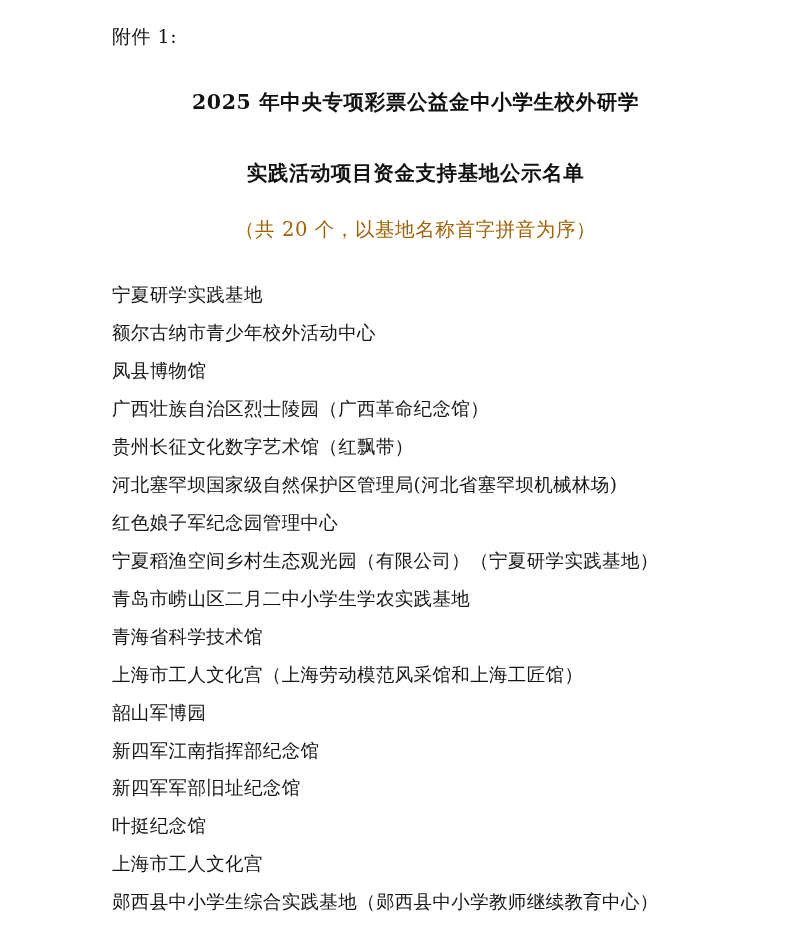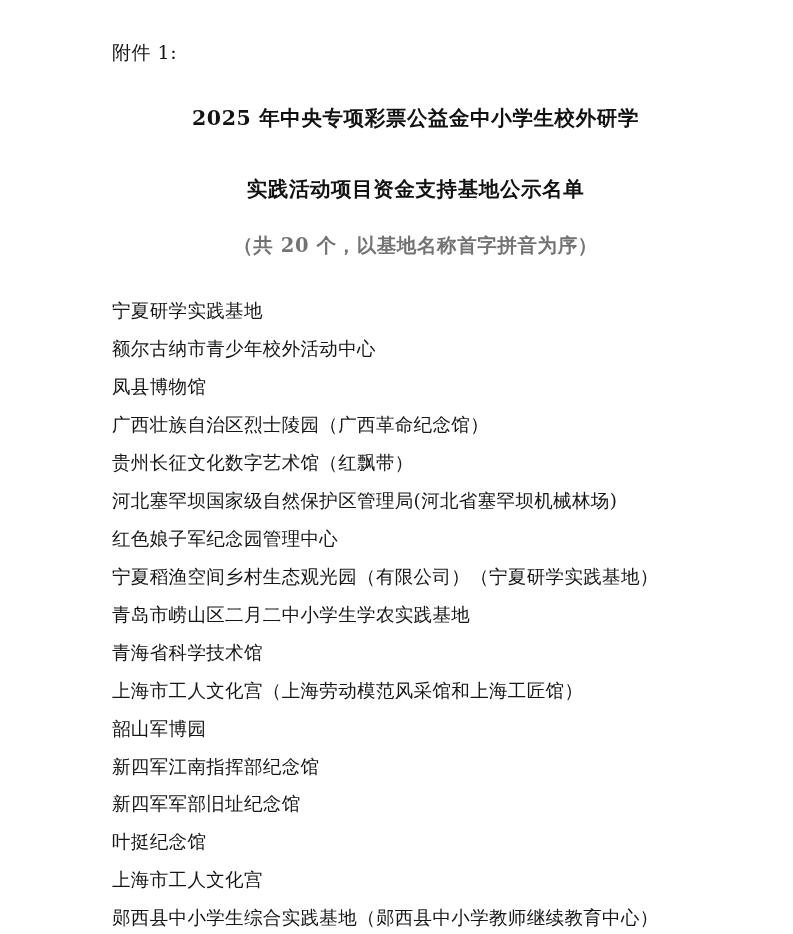--- a/index.html
+++ b/index.html
@@ -19,21 +19,21 @@
     width: 793px;
     height: 934px;
     box-sizing: border-box;
     padding: 22px 74px 0 112px;
     background: #ffffff;
   }
   .attachment-label {
     font-size: 19px;
     line-height: 1.5;
     letter-spacing: 0.5px;
-    margin: 16px 0 12px 0;
+    margin: 0 0 12px 0;
     color: #161616;
   }
   .doc-title {
     text-align: center;
     font-size: 20.5px;
     line-height: 1.95;
     letter-spacing: 0.6px;
     margin: 0;
     padding: 0 6px;
     color: #121212;
@@ -41,22 +41,21 @@
   .doc-title .title-line {
     display: block;
     white-space: nowrap;
     margin-top: 32px;
   }
   .doc-subtitle {
     text-align: center;
     font-size: 19.5px;
     letter-spacing: 0.6px;
     margin: 22px 0 0 0;
-    color: #737373;
-    font-weight: bold;
+    color: #a16207;
   }
   .list {
     list-style: none;
     margin: 36px 0 0 0;
     padding: 0;
   }
   .list li {
     font-size: 18.5px;
     line-height: 1.78;
     letter-spacing: 0.35px;

